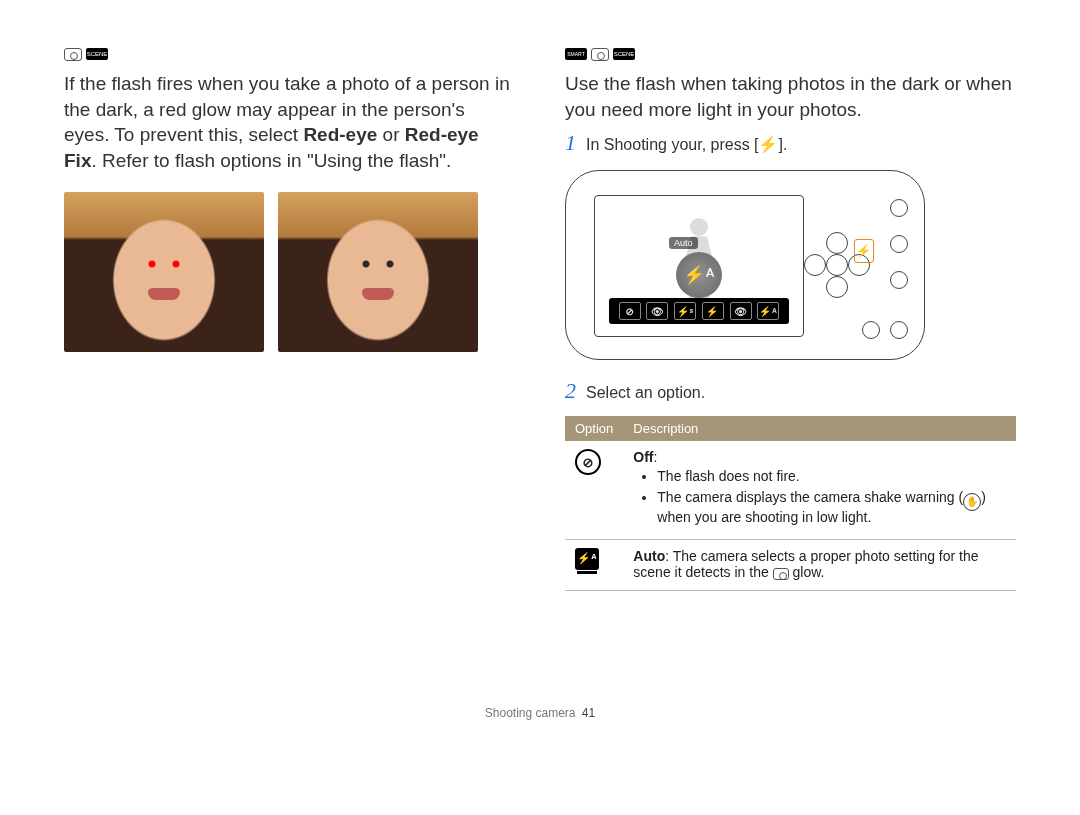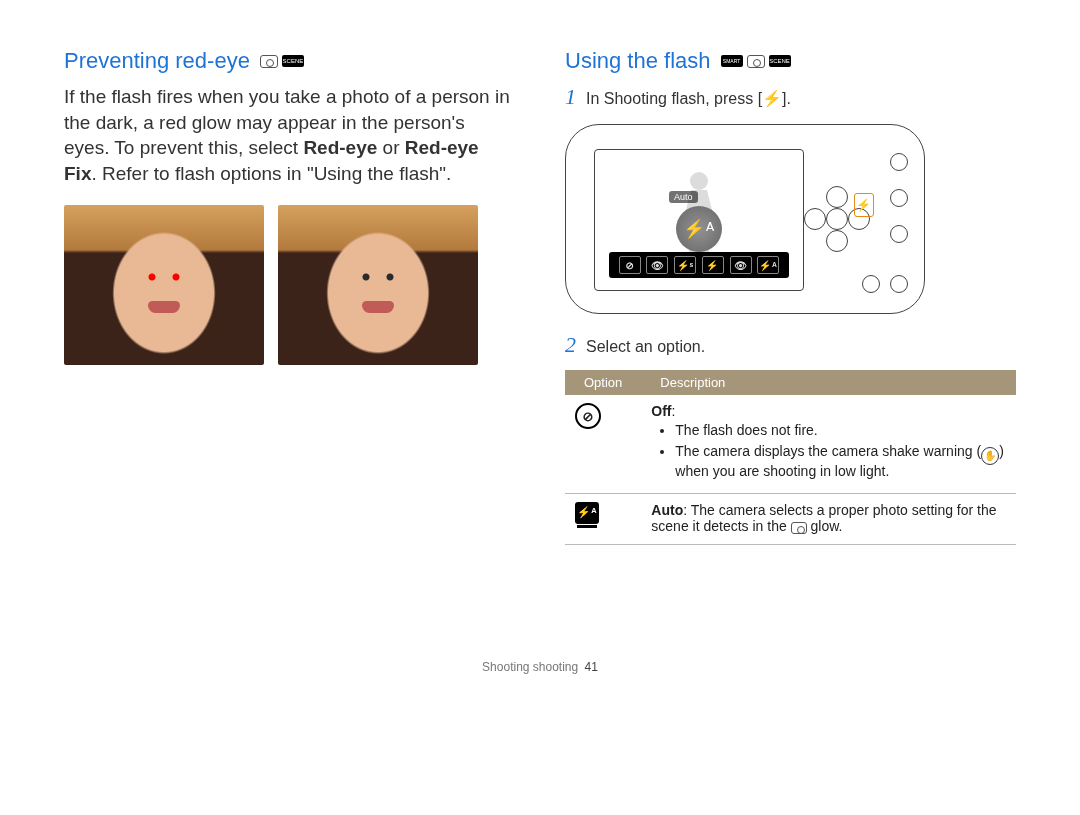--- a/index.html
+++ b/index.html
@@ -64,21 +64,21 @@
   .d-pad span:nth-child(1),.d-pad span:nth-child(3),.d-pad span:nth-child(7),.d-pad span:nth-child(9){ visibility:hidden; }
   .d-pad span.center { border:1.5px solid #444; }
   .side-btns { position:absolute; right:16px; top:28px; display:flex; flex-direction:column; gap:18px; }
   .side-btns i, .corner i { width:18px; height:18px; border:1.5px solid #444; border-radius:50%; display:block; }
   .corner { position:absolute; right:16px; bottom:20px; display:flex; gap:10px; }
   .highlight-btn { position:absolute; right:50px; bottom:96px; width:20px; height:24px; border:1.8px solid #e38b1c; border-radius:3px; display:flex; align-items:center; justify-content:center; color:#e38b1c; font-size:12px; font-weight:bold;}
 
   .step2 { margin-top: 4px; }
 
   table.options { width: 100%; border-collapse: collapse; margin-top: 12px; font-size: 14px; font-weight:300;}
-  table.options thead th { background: #a69679; color: #fff; font-weight: 400; text-align: left; padding: 5px 19px; font-size: 13px; }
+  table.options thead th { background: #a69679; color: #fff; font-weight: 400; text-align: left; padding: 5px 10px; font-size: 13px; }
   table.options thead th:first-child { width: 58px; }
   table.options tbody td { padding: 8px 10px 10px; vertical-align: top; border-bottom: 1px solid #bbb; }
   table.options tbody tr:last-child td { border-bottom: 1px solid #bbb; }
   .opt-icon { display:inline-flex; width:26px; height:26px; border:2px solid #000; border-radius:50%; align-items:center; justify-content:center; font-weight:bold; font-size:13px;}
   .opt-icon.smart { border-radius:3px; background:#000; color:#fff; width:24px; height:22px; font-size:11px; border:none; position:relative;}
   .opt-icon.smart::after{content:""; position:absolute; bottom:-4px; left:2px; right:2px; height:3px; background:#000;}
   ul.bullets { list-style: disc; margin-left: 24px; }
   ul.bullets li { margin: 2px 0; line-height:1.35; }
   .shake-icon { display:inline-flex; width:18px; height:18px; border:1.3px solid #333; border-radius:50%; align-items:center; justify-content:center; font-size:10px; position:relative; top:3px;}
   .smart-inline-icon { display:inline-flex; align-items:center; position:relative; top:3px; }
@@ -90,50 +90,49 @@
 </head>
 <body>
 
 <div class="page">
 
 
   <div class="columns">
 
     <div class="col">
       <h2 class="section-title">
-        <span>Preventing red-eye</span>
         <span class="mode-icons">
           <span class="mode-icon mode-cam"></span>
           <span class="mode-icon mode-scene">SCENE</span>
         </span>
       </h2>
       <p class="body-text">
         <span>If the flash fires when you take a photo of a person in the dark, a red glow may appear in the person's eyes. To prevent this, select </span><b>Red-eye</b><span> or </span><b>Red-eye Fix</b><span>. Refer to flash options in "Using the flash".</span>
       </p>
 
       <div class="redeye-photos">
         <div class="photo"></div>
         <div class="photo fixed"></div>
       </div>
     </div>
 
     <div class="col">
       <h2 class="section-title">
-        <span>Using the flash</span>
         <span class="mode-icons">
           <span class="mode-icon mode-smart-box">SMART</span>
           <span class="mode-icon mode-cam"></span>
           <span class="mode-icon mode-scene">SCENE</span>
         </span>
       </h2>
+      <p class="body-text">Use the flash when taking photos in the dark or when you need more light in your photos.</p>
 
       <div class="step-line">
         <span class="step-num">1</span>
         <span>
-          <span>In Shooting flash, press [</span><span class="inline-flash">⚡</span><span>].</span>
+          <span>In Shooting your, press [</span><span class="inline-flash">⚡</span><span>].</span>
         </span>
       </div>
 
       <div class="camera-diagram">
         <div class="camera-inner">
           <div class="silhouette"></div>
           <div class="screen-auto-badge">
             <span class="auto-label">Auto</span>
             <div class="flash-badge-icon">⚡ᴬ</div>
           </div>
@@ -206,17 +205,17 @@
                 </span><span> glow.</span>
             </td>
           </tr>
         </tbody>
       </table>
 
     </div>
   </div>
 
   <div class="footer">
-    <span>Shooting shooting</span>
+    <span>Shooting camera</span>
     <span class="pg">41</span>
   </div>
 
 </div>
 
 </body></html>

